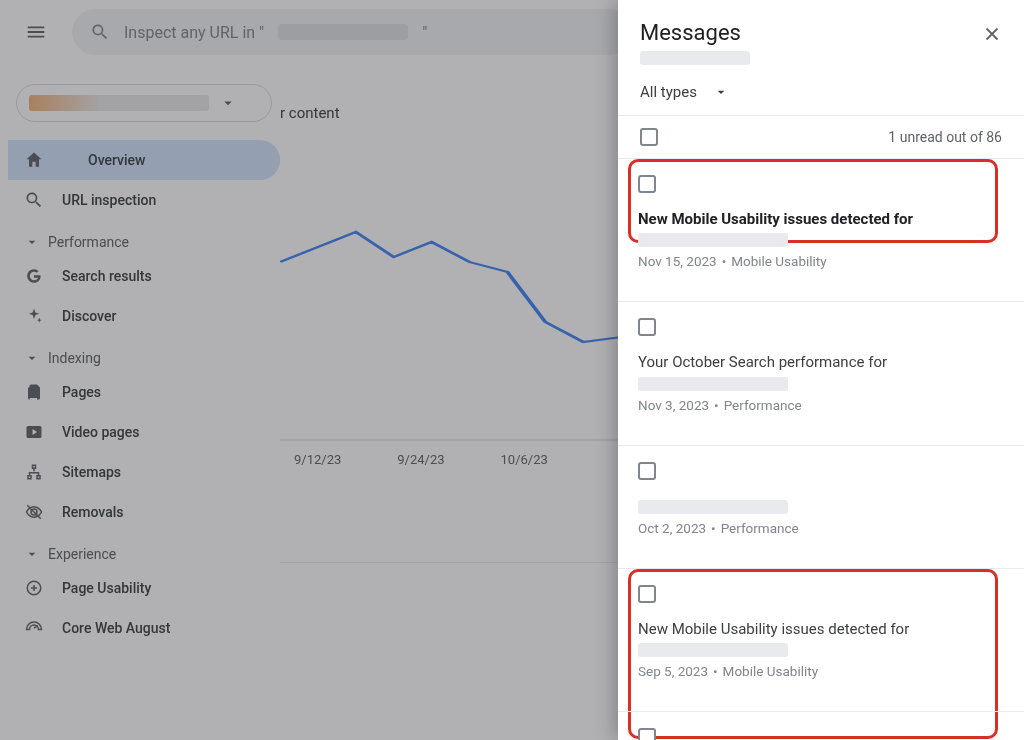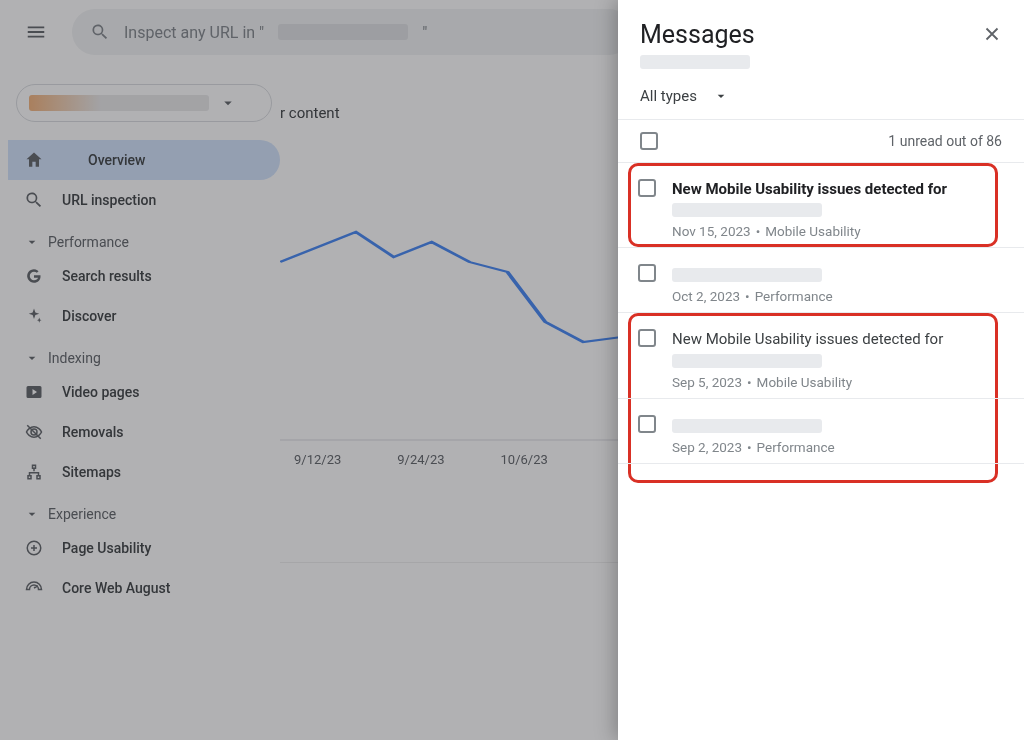--- a/index.html
+++ b/index.html
@@ -130,21 +130,21 @@
     width: 406px;
     background: #fff;
     box-shadow: -4px 0 18px rgba(0,0,0,.25);
     display: flex; flex-direction: column;
   }
   .panel-header {
     padding: 20px 18px 4px 22px;
     display: flex; align-items: flex-start; justify-content: space-between;
   }
   .panel-title {
-    font-size: 25px; color: #202124; font-weight: 400;
+    font-size: 22px; color: #202124; font-weight: 400;
   }
   .panel-sub-redact {
     width: 110px; height: 14px; background: var(--g-grey-200); border-radius: 3px;
     margin-top: 6px;
   }
   .close-btn {
     width: 28px; height: 28px; display:flex; align-items:center; justify-content:center;
     color: var(--g-grey-700);
   }
   .panel-filter {
@@ -165,23 +165,24 @@
     width: 18px; height: 18px;
     border: 2px solid var(--g-grey-600);
     border-radius: 3px;
     display:inline-block;
     flex-shrink: 0;
     background:#fff;
   }
   .msg-list { flex:1; overflow:hidden; }
   .msg {
     display:flex; gap: 16px;
-    padding: 16px 18px 8px 20px;
+    padding: 16px 18px 32px 20px;
     border-bottom: 1px solid var(--g-grey-200);
     position: relative;
+    flex-direction: column;
   }
   .msg-body { flex:1; min-width:0; }
   .msg-title {
     font-size: 15px;
     color: var(--g-grey-800);
     line-height: 1.35;
   }
   .msg-title.unread { font-weight: 700; color:#202124; }
   .msg-redact {
     width: 150px; height: 14px; background: var(--g-grey-200); border-radius:3px;
@@ -275,40 +276,48 @@
 
       <div class="nav-section">
         <svg width="16" height="16" viewBox="0 0 24 24" fill="currentColor">
             <path d="M7 10l5 5 5-5z"></path>
           </svg>
         <span>Indexing</span>
       </div>
       <div class="nav-item">
         <span class="nav-icon">
             <svg width="18" height="18" viewBox="0 0 24 24" fill="currentColor">
+              <path d="M8 2h8l4 4v14a2 2 0 01-2 2H8a2 2 0 01-2-2V4a2 2 0 012-2zM4 6v14a2 2 0 002 2h10v-2H6V6H4z"></path>
+            </svg>
+          </span>
+        <span>Pages</span>
+      </div>
+      <div class="nav-item">
+        <span class="nav-icon">
+            <svg width="18" height="18" viewBox="0 0 24 24" fill="currentColor">
               <path d="M4 4h16a2 2 0 012 2v12a2 2 0 01-2 2H4a2 2 0 01-2-2V6a2 2 0 012-2zm6 4v8l6-4-6-4z"></path>
             </svg>
           </span>
         <span>Video pages</span>
       </div>
       <div class="nav-item">
         <span class="nav-icon">
             <svg width="18" height="18" viewBox="0 0 24 24" fill="currentColor">
+              <path d="M10 3h4v4h-4zM4 17h4v4H4zm12 0h4v4h-4zM12 7v4M6 17v-4h12v4" stroke="currentColor" stroke-width="2" fill="none"></path>
+            </svg>
+          </span>
+        <span>Sitemaps</span>
+      </div>
+      <div class="nav-item">
+        <span class="nav-icon">
+            <svg width="18" height="18" viewBox="0 0 24 24" fill="currentColor">
               <path d="M12 5c5 0 9 4.5 10 7-1 2.5-5 7-10 7S3 14.5 2 12c1-2.5 5-7 10-7zm0 3a4 4 0 100 8 4 4 0 000-8zM3 3l18 18" stroke="currentColor" stroke-width="2" fill="none"></path>
             </svg>
           </span>
         <span>Removals</span>
-      </div>
-      <div class="nav-item">
-        <span class="nav-icon">
-            <svg width="18" height="18" viewBox="0 0 24 24" fill="currentColor">
-              <path d="M10 3h4v4h-4zM4 17h4v4H4zm12 0h4v4h-4zM12 7v4M6 17v-4h12v4" stroke="currentColor" stroke-width="2" fill="none"></path>
-            </svg>
-          </span>
-        <span>Sitemaps</span>
       </div>
 
       <div class="nav-section">
         <svg width="16" height="16" viewBox="0 0 24 24" fill="currentColor">
             <path d="M7 10l5 5 5-5z"></path>
           </svg>
         <span>Experience</span>
       </div>
       <div class="nav-item">
         <span class="nav-icon">
@@ -384,20 +393,30 @@
         <div class="msg-body">
           <div class="msg-title unread">New Mobile Usability issues detected for</div>
           <div class="msg-redact"></div>
           <div class="msg-meta">
             <span>Nov 15, 2023</span><span class="bullet">•</span><span>Mobile Usability</span>
           </div>
         </div>
       </div>
     </div>
 
+    <div class="msg">
+      <span class="chk"></span>
+      <div class="msg-body">
+        <div class="msg-title">Your October Search performance for</div>
+        <div class="msg-redact"></div>
+        <div class="msg-meta">
+          <span>Nov 3, 2023</span><span class="bullet">•</span><span>Performance</span>
+        </div>
+      </div>
+    </div>
 
     <div class="msg">
       <span class="chk"></span>
       <div class="msg-body">
         <div class="msg-redact"></div>
         <div class="msg-meta">
           <span>Oct 2, 2023</span><span class="bullet">•</span><span>Performance</span>
         </div>
       </div>
     </div>

